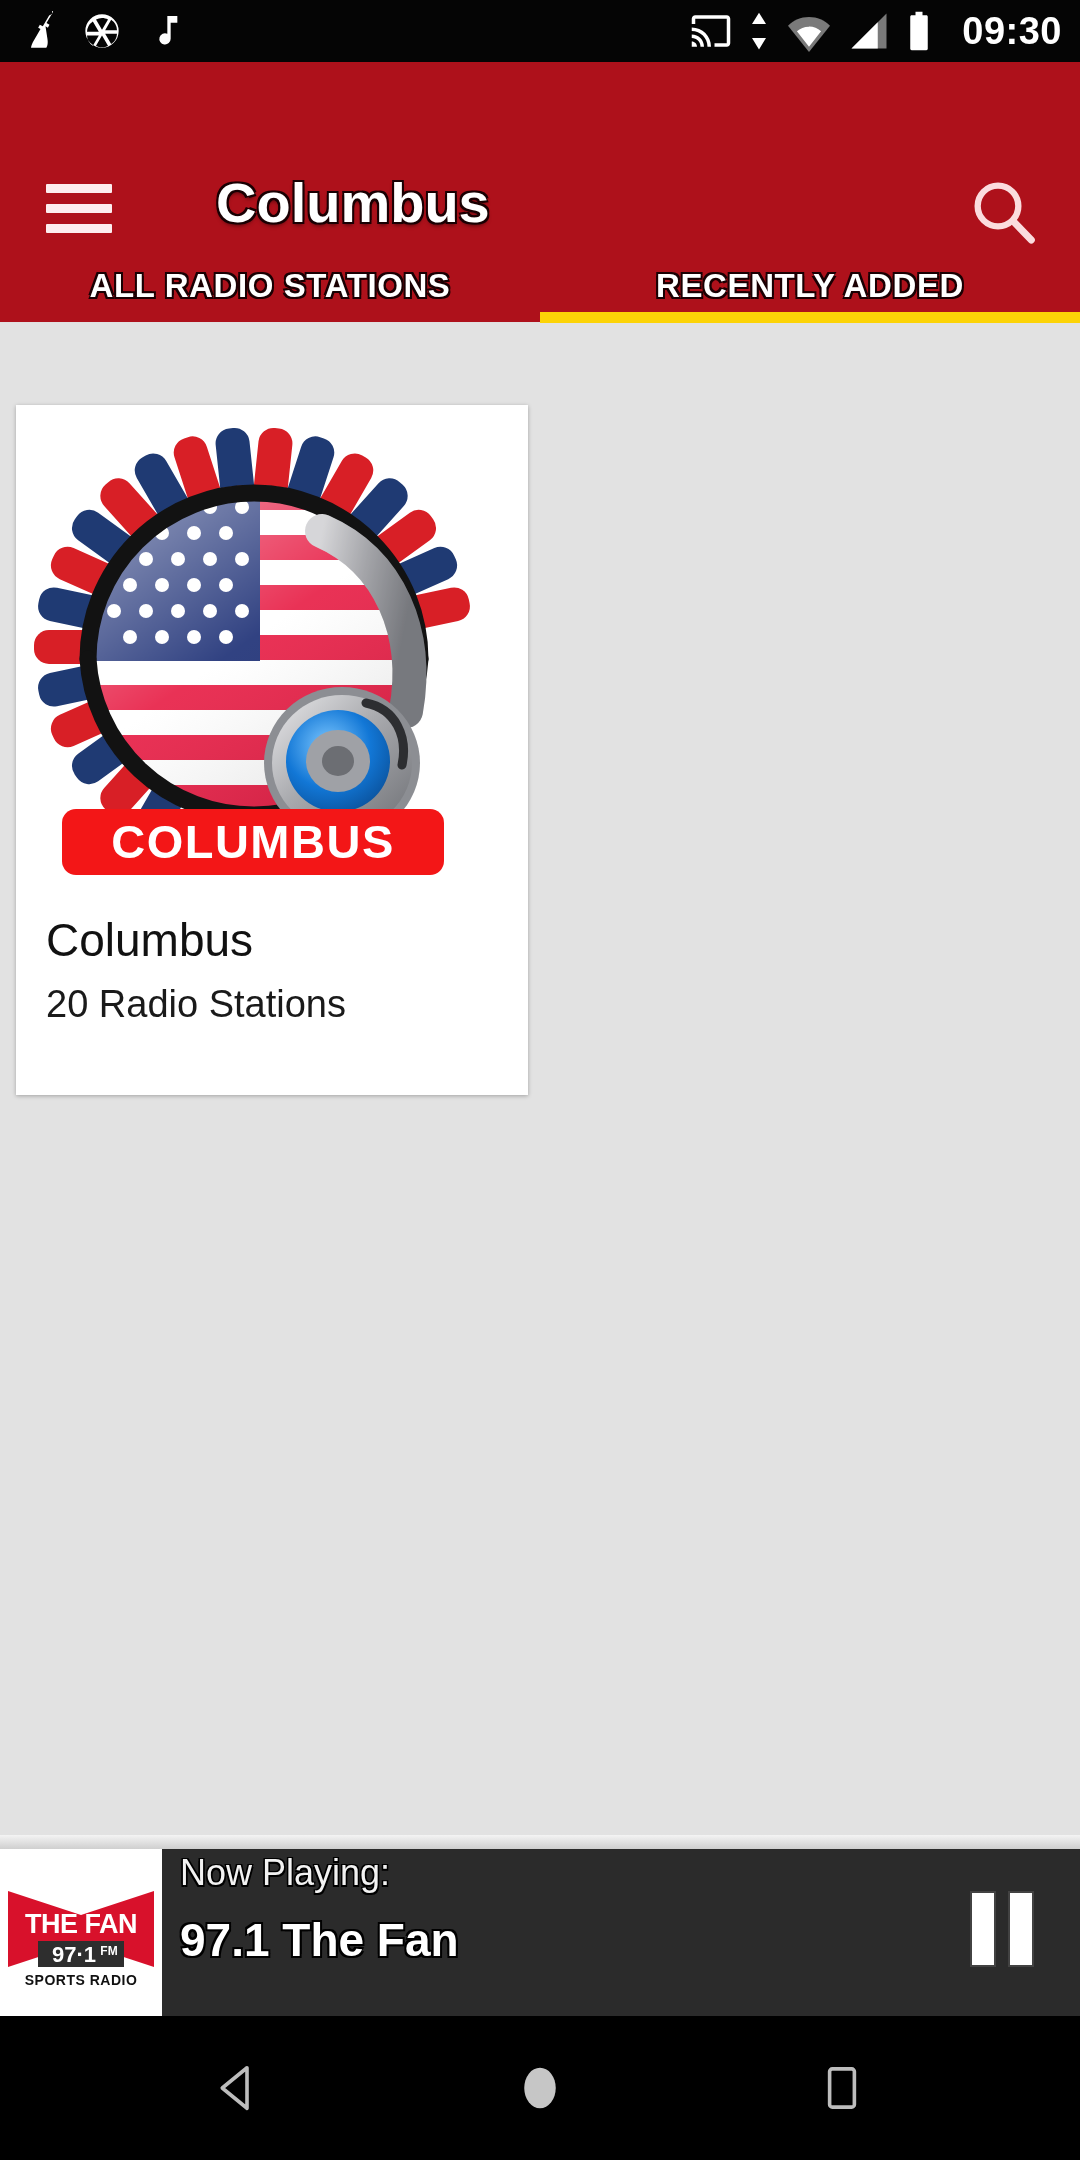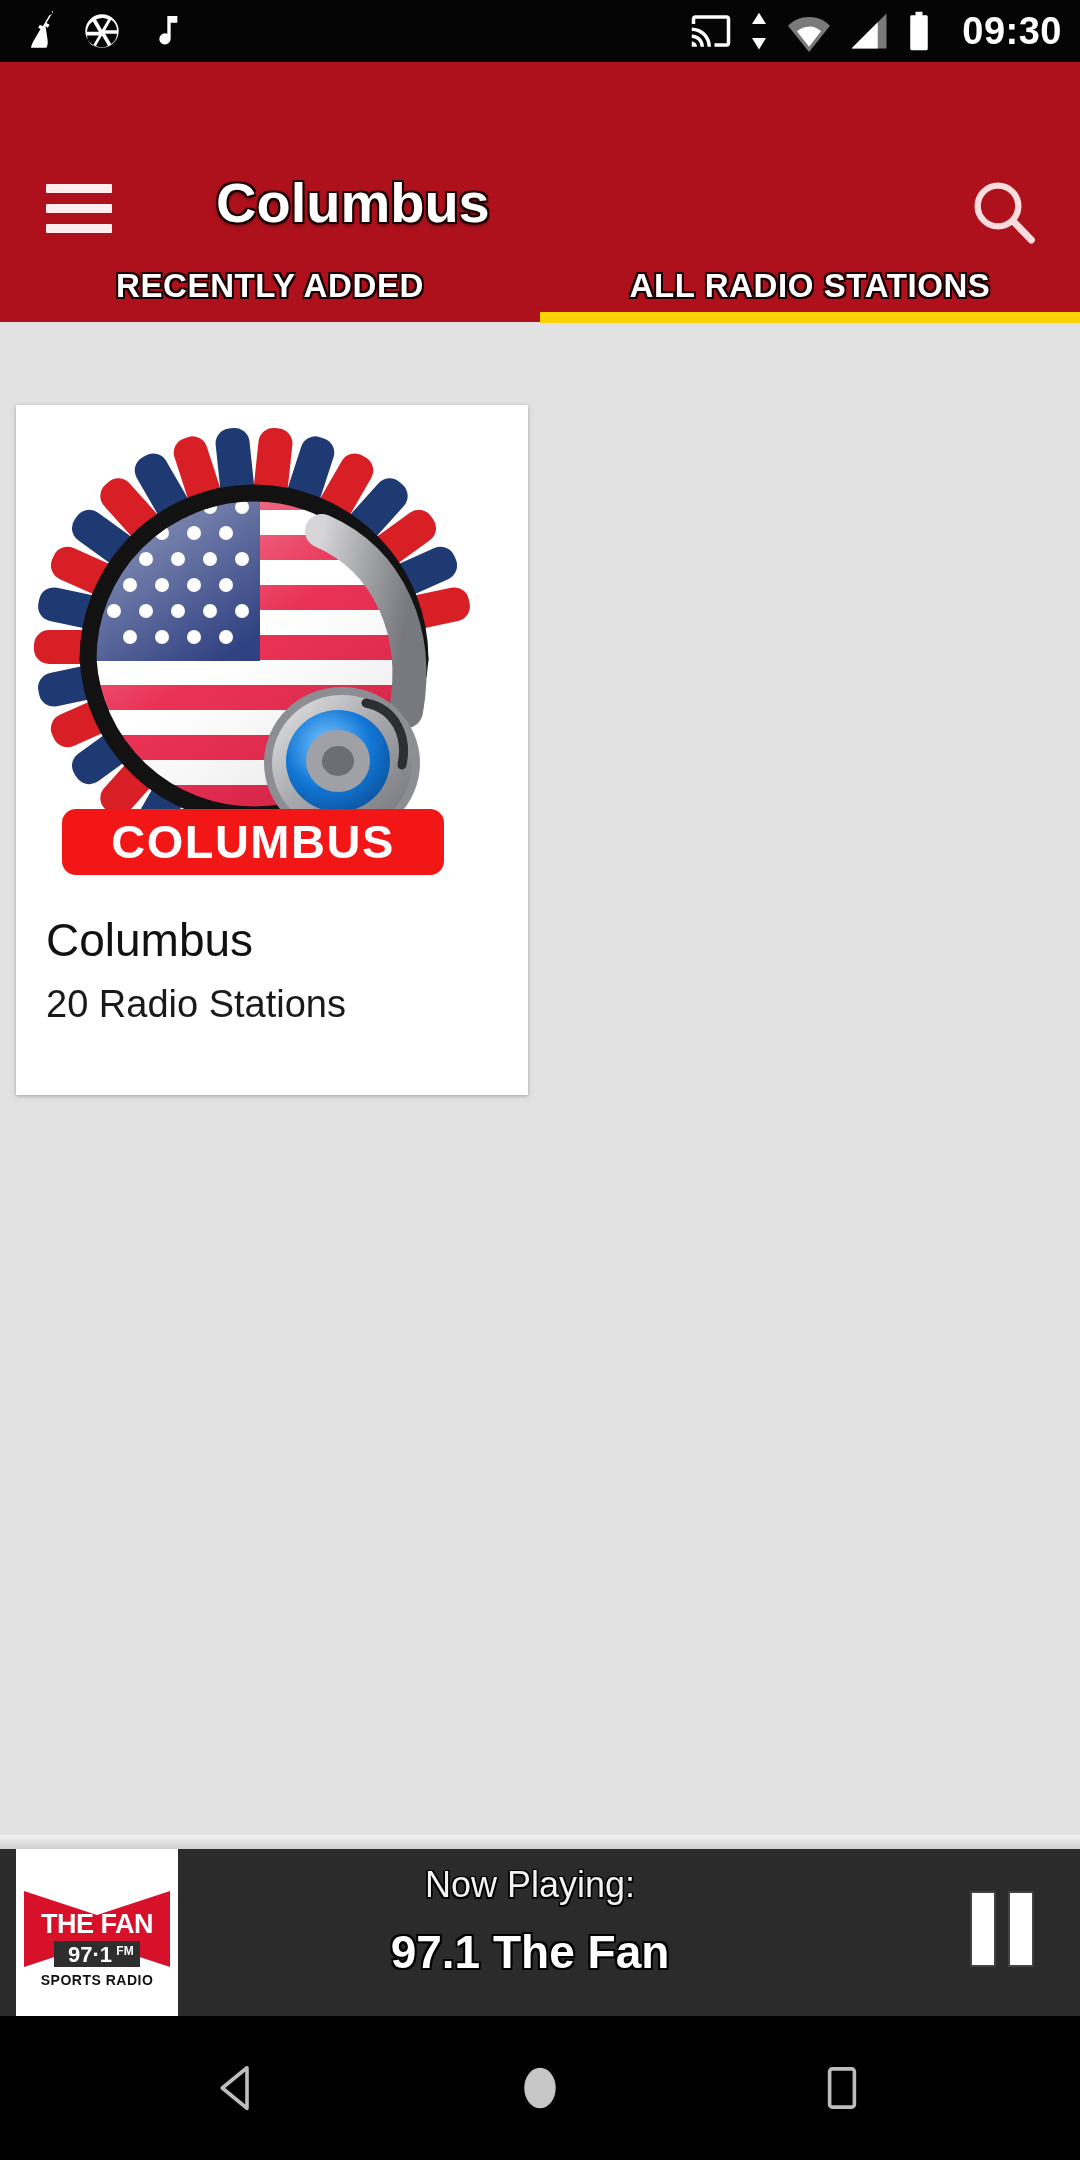--- a/index.html
+++ b/index.html
@@ -163,31 +163,30 @@
     background: linear-gradient(to bottom, #F4F4F4, #CFCFCF);
   }
   #now-playing-bar {
     position: absolute;
     left: 0; top: 1849px;
     width: 1080px; height: 167px;
     background: #2B2B2B;
   }
   #np-thumb {
     position: absolute;
-    left: 16px; top: 0;
+    left: 0; top: 0;
     width: 162px; height: 167px;
     background: #FFFFFF;
     overflow: hidden;
     cursor: pointer;
   }
   #np-text {
     position: absolute;
-    left: 180px; top: 16px;
+    left: 180px; top: 4px;
     width: 700px;
-    text-align: center;
   }
   #np-now-playing-label {
     color: #F2F2F2;
     font-size: 36px;
     line-height: 1.12;
     text-shadow: -1.5px -1.5px 0 #000, 1.5px -1.5px 0 #000,
                  -1.5px 1.5px 0 #000, 1.5px 1.5px 0 #000;
   }
   #np-station-name {
     color: #FFFFFF;
@@ -276,24 +275,24 @@
     <div id="search-button">
       <svg width="80" height="80" viewBox="0 0 24 24">
         <circle cx="10.2" cy="9.6" r="6.1" fill="none" stroke="#FBDCDE" stroke-width="1.9"></circle>
         <line x1="14.8" y1="14.2" x2="20.2" y2="19.8" stroke="#FBDCDE" stroke-width="2.1" stroke-linecap="round"></line>
       </svg>
     </div>
   </div>
 
   <div id="tab-bar">
     <div class="tab">
+      <div class="tab-label">ALL RADIO STATIONS</div>
+    </div>
+    <div class="tab">
       <div class="tab-label">RECENTLY ADDED</div>
-    </div>
-    <div class="tab">
-      <div class="tab-label">ALL RADIO STATIONS</div>
     </div>
   </div>
   <div id="tab-indicator"></div>
 
   <div id="content">
 
     <div id="station-card">
       <div id="card-art">
         <svg width="500" height="500" viewBox="0 0 500 500">
           <defs>

